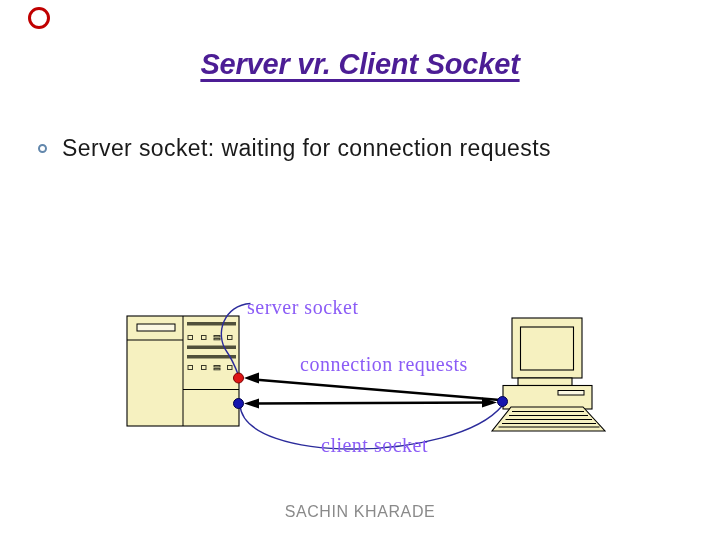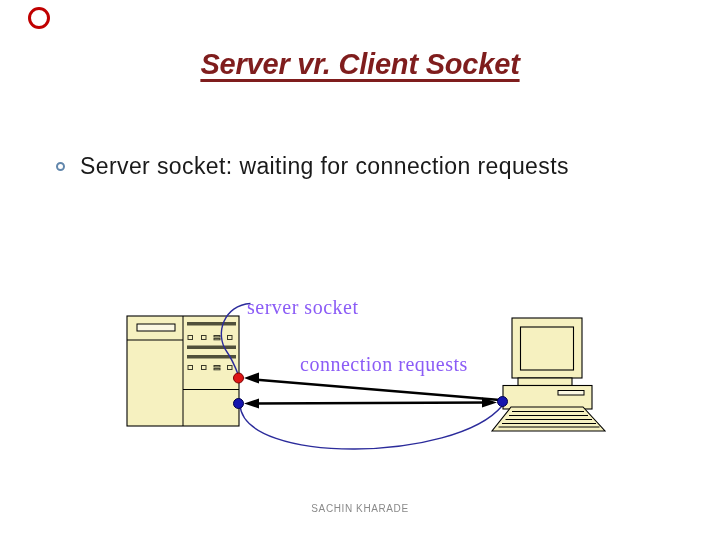--- a/index.html
+++ b/index.html
@@ -12,29 +12,29 @@
   }
   .annotation-ring{
     position:absolute;left:28px;top:7px;
     width:16px;height:16px;border-radius:50%;
     border:3.5px solid #C00000;background:transparent;
   }
   .title{
     position:absolute;left:0;top:48px;width:720px;
     margin:0;text-align:center;
     font-size:29px;font-weight:bold;font-style:italic;
-    color:#7f1d1d;
+    color:#4c1d95;
     text-decoration:underline;
     text-decoration-thickness:2.5px;
     text-underline-offset:5px;
     letter-spacing:-0.2px;
   }
   .bullets{
     position:absolute;left:38px;top:131px;width:640px;
-    margin:18px;padding:0;list-style:none;
+    margin:0;padding:0;list-style:none;
   }
   .bullets li{
     position:relative;
     padding-left:24px;
     height:35px;line-height:35px;
     font-size:23px;letter-spacing:0.4px;
     color:#1A1A1A;
   }
   .bullet-ring{
     position:absolute;left:0;top:13px;
@@ -48,21 +48,21 @@
   .btn{stroke:#3A3A2A;stroke-width:1;fill:none;}
   .lbl{
     position:absolute;
     font-family:"Liberation Serif","DejaVu Serif",serif;
     font-size:20px;color:#8b5cf6;letter-spacing:0.5px;
     white-space:nowrap;line-height:22px;
   }
   .footer{
     position:absolute;left:0;top:503px;width:720px;
     text-align:center;
-    font-size:10px;letter-spacing:0.6px;
+    font-size:16px;letter-spacing:0.6px;
     color:#8A8A8A;
   }
 </style>
 </head>
 <body>
 
 <div class="slide">
 
   <div class="annotation-ring"></div>
 
@@ -136,15 +136,16 @@
       <polygon points="497,402.5 482,397.5 482,407.5" fill="#000"></polygon>
     </g>
 
     <circle cx="238.5" cy="378" r="5" stroke="#7A0000" stroke-width="1" fill="#DE1515"></circle>
     <circle cx="238.5" cy="403.5" r="5" stroke="#00004A" stroke-width="1" fill="#1515AE"></circle>
     <circle cx="502.5" cy="401.5" r="5" stroke="#00004A" stroke-width="1" fill="#1515AE"></circle>
   </svg>
 
   <div class="lbl" style="left:247px;top:296px;">server socket</div>
   <div class="lbl" style="left:300px;top:353px;">connection requests</div>
+  <div class="lbl" style="left:321px;top:434px;">client socket</div>
 
   <div class="footer">SACHIN KHARADE</div>
 </div>
 
 </body></html>

